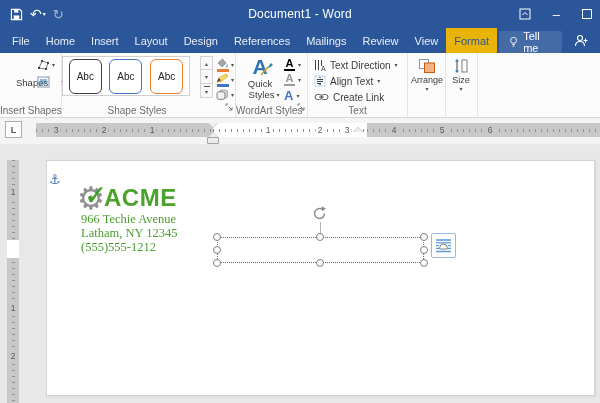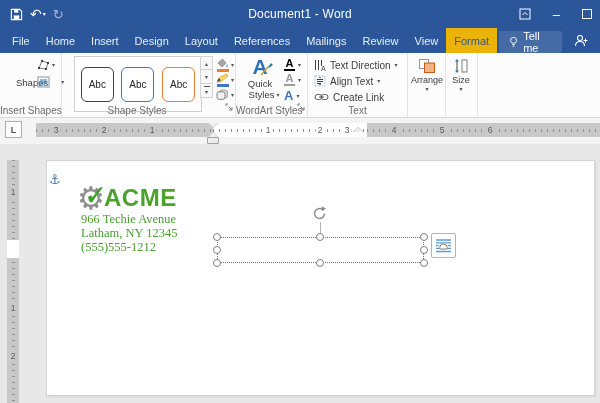--- a/index.html
+++ b/index.html
@@ -29,21 +29,21 @@
   .g-styles{left:62px;width:174px;}
   .g-wordart{left:236px;width:72px;}
   .g-text{left:308px;width:100px;}
   .g-arrange{left:384px;width:36px;margin-left:26px;}
   .g-size{left:444px;width:34px;}
   .glabel{position:absolute;bottom:1px;left:0;width:100%;text-align:center;font-size:10px;color:#6a6a6a;white-space:nowrap;}
   .launch{position:absolute;right:2px;bottom:2px;}
   .car{font-size:6px;color:#555;line-height:1;}
   .shapesbtn{position:absolute;left:3px;top:3px;width:30px;height:52px;display:flex;flex-direction:row;align-items:center;gap:13px;font-size:9.5px;color:#3b3b3b;}
   .mini{position:absolute;display:flex;align-items:center;gap:2px;}
-  .gal{position:absolute;left:12px;top:3px;width:128px;height:56px;background:#fff;border:1px solid #cfcfcf;display:flex;align-items:center;justify-content:space-around;padding:0 2px;box-sizing:border-box;}
+  .gal{position:absolute;left:0;top:3px;width:128px;height:40px;background:#fff;border:1px solid #cfcfcf;display:flex;align-items:center;justify-content:space-around;padding:0 2px;box-sizing:border-box;}
   .sthumb{width:33px;height:35px;border:1.5px solid #444;border-radius:6px;display:flex;align-items:center;justify-content:center;font-size:10px;color:#262626;background:#fff;box-sizing:border-box;}
   .scol{position:absolute;left:138px;top:3px;width:13px;}
   .sbtn{height:14px;border:1px solid #d3d3d3;background:#f8f8f8;font-size:6px;color:#555;display:flex;align-items:center;justify-content:center;box-sizing:border-box;}
   .sbtn + .sbtn{border-top:none;}
   .morebar{display:block;width:6px;border-top:1px solid #555;margin-bottom:1px;}
   .frow{position:absolute;left:154px;height:13px;display:flex;align-items:center;gap:2px;}
   .iwrap{display:flex;flex-direction:column;align-items:center;line-height:0;}
   .accent{width:12px;height:3px;margin-top:1px;}
   .qsbtn{position:absolute;left:4px;top:3px;width:40px;height:54px;display:flex;flex-direction:column;align-items:center;font-size:9.5px;color:#3b3b3b;line-height:11px;}
   .bigA{position:relative;font-size:21px;font-weight:bold;color:#2e74b5;line-height:22px;}
@@ -128,22 +128,22 @@
       <span class="wbtn">
           <span class="maxbox"></span>
         </span>
     </div>
   </div>
 
   <div class="tabrow" style="background: rgb(43, 87, 154);">
     <div class="tab">File</div>
     <div class="tab">Home</div>
     <div class="tab">Insert</div>
+    <div class="tab">Layout</div>
     <div class="tab">Design</div>
-    <div class="tab">Layout</div>
     <div class="tab">References</div>
     <div class="tab">Mailings</div>
     <div class="tab">Review</div>
     <div class="tab">View</div>
     <div class="tab active" style="color: rgb(43, 87, 154);">Format</div>
     <div class="tellme">
       <svg width="11" height="14" viewBox="0 0 11 14">
           <circle cx="5.5" cy="5" r="3.6" fill="none" stroke="#fff" stroke-width="1.1"></circle>
           <path d="M4 10h3M4.3 12h2.4" stroke="#fff" stroke-width="1.1"></path>
         </svg>

